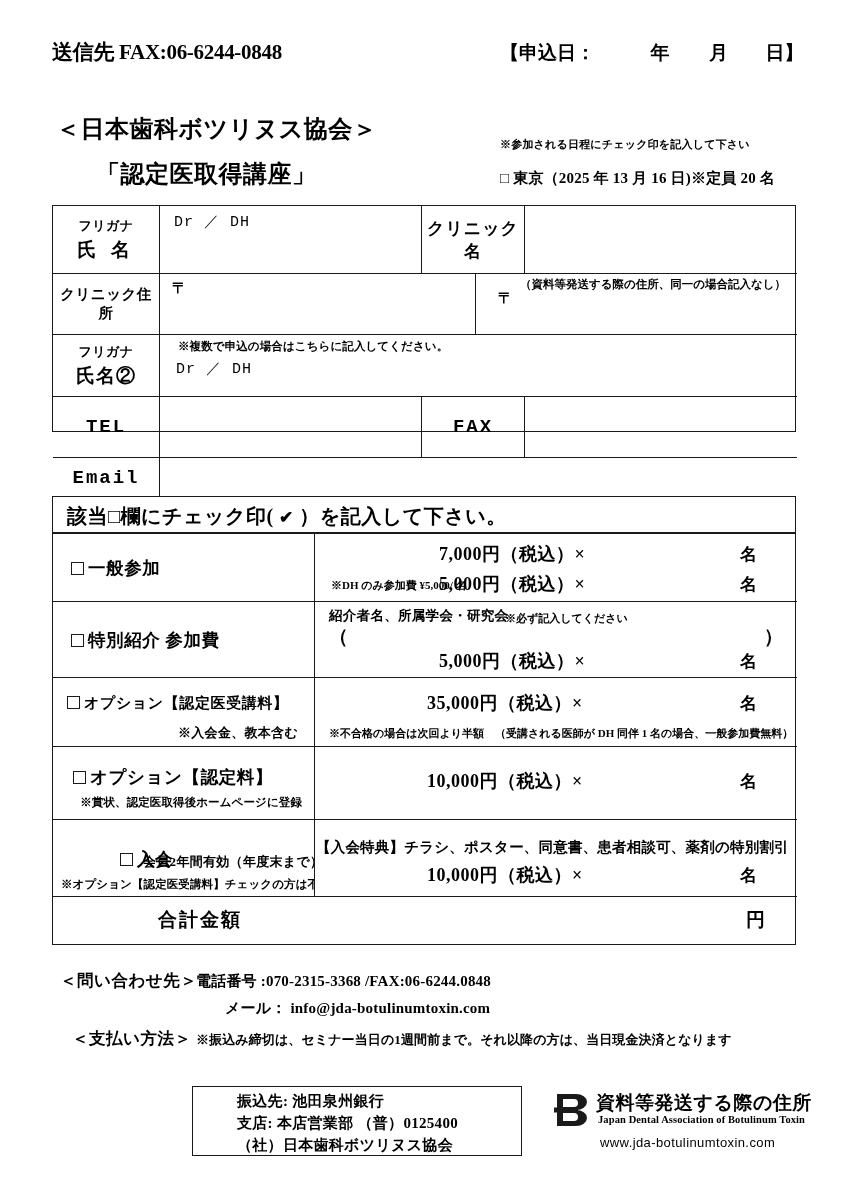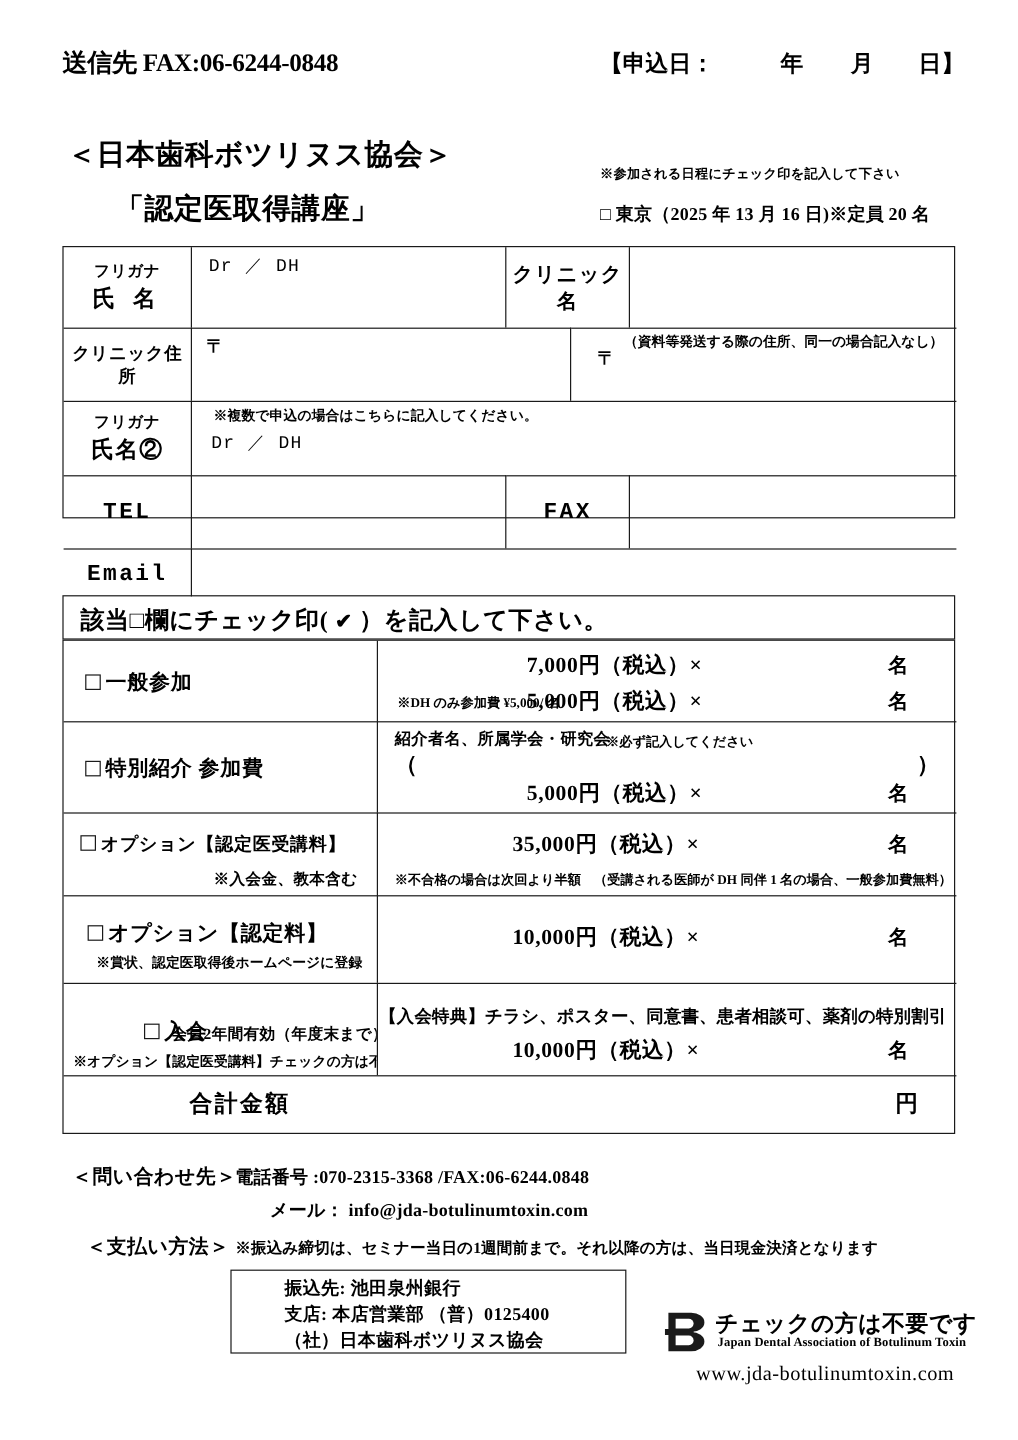--- a/index.html
+++ b/index.html
@@ -282,21 +282,21 @@
   .foot-text-sm {
     position: absolute;
     font-size: 13px;
     font-weight: bold;
     letter-spacing: 0.1px;
     white-space: nowrap;
   }
   #bank-box {
     position: absolute;
     left: 192px;
-    top: 1058px;
+    top: 1086px;
     width: 330px;
     height: 70px;
     box-sizing: border-box;
     border: 1.8px solid #1a1a1a;
   }
   .bank-line {
     position: absolute;
     left: 44px;
     font-size: 15px;
     font-weight: bold;
@@ -323,26 +323,26 @@
     position: absolute;
     left: 598px;
     top: 1114px;
     font-size: 10.5px;
     font-weight: bold;
     letter-spacing: 0.1px;
     white-space: nowrap;
   }
   .org-url {
     position: absolute;
-    left: 580px;
+    left: 600px;
     top: 1135px;
-    font-size: 17px;
+    font-size: 13px;
     letter-spacing: 0.4px;
     white-space: nowrap;
-    font-family: Liberation Serif, serif;
+    font-family: Liberation Sans, sans-serif;
   }
 </style>
 </head>
 <body>
 
 <div class="page">
 
   <div class="fax-header">送信先 FAX:06-6244-0848</div>
 
   <div class="apply-date">
@@ -508,17 +508,17 @@
     <div class="bank-line" style="top:49px;">（社）日本歯科ボツリヌス協会</div>
   </div>
 
   <svg id="logo-mark" viewBox="0 0 34 36" aria-hidden="true">
     <path d="M3 2 H22 A11 8 0 0 1 22 18 A11 8 0 0 1 22 34 H3 Z" fill="#1a1a1a"></path>
     <path d="M9 7 H20 A4 4 0 0 1 20 15 H9 Z" fill="#ffffff"></path>
     <path d="M9 21 H20 A4 4 0 0 1 20 29 H9 Z" fill="#ffffff"></path>
     <rect x="0" y="15.5" width="24" height="5" fill="#1a1a1a"></rect>
   </svg>
 
-  <div class="org-name-jp">チェックの方は不要です</div>
+  <div class="org-name-jp">資料等発送する際の住所</div>
   <div class="org-name-en">Japan Dental Association of Botulinum Toxin</div>
   <div class="org-url">www.jda-botulinumtoxin.com</div>
 
 </div>
 
 </body></html>

